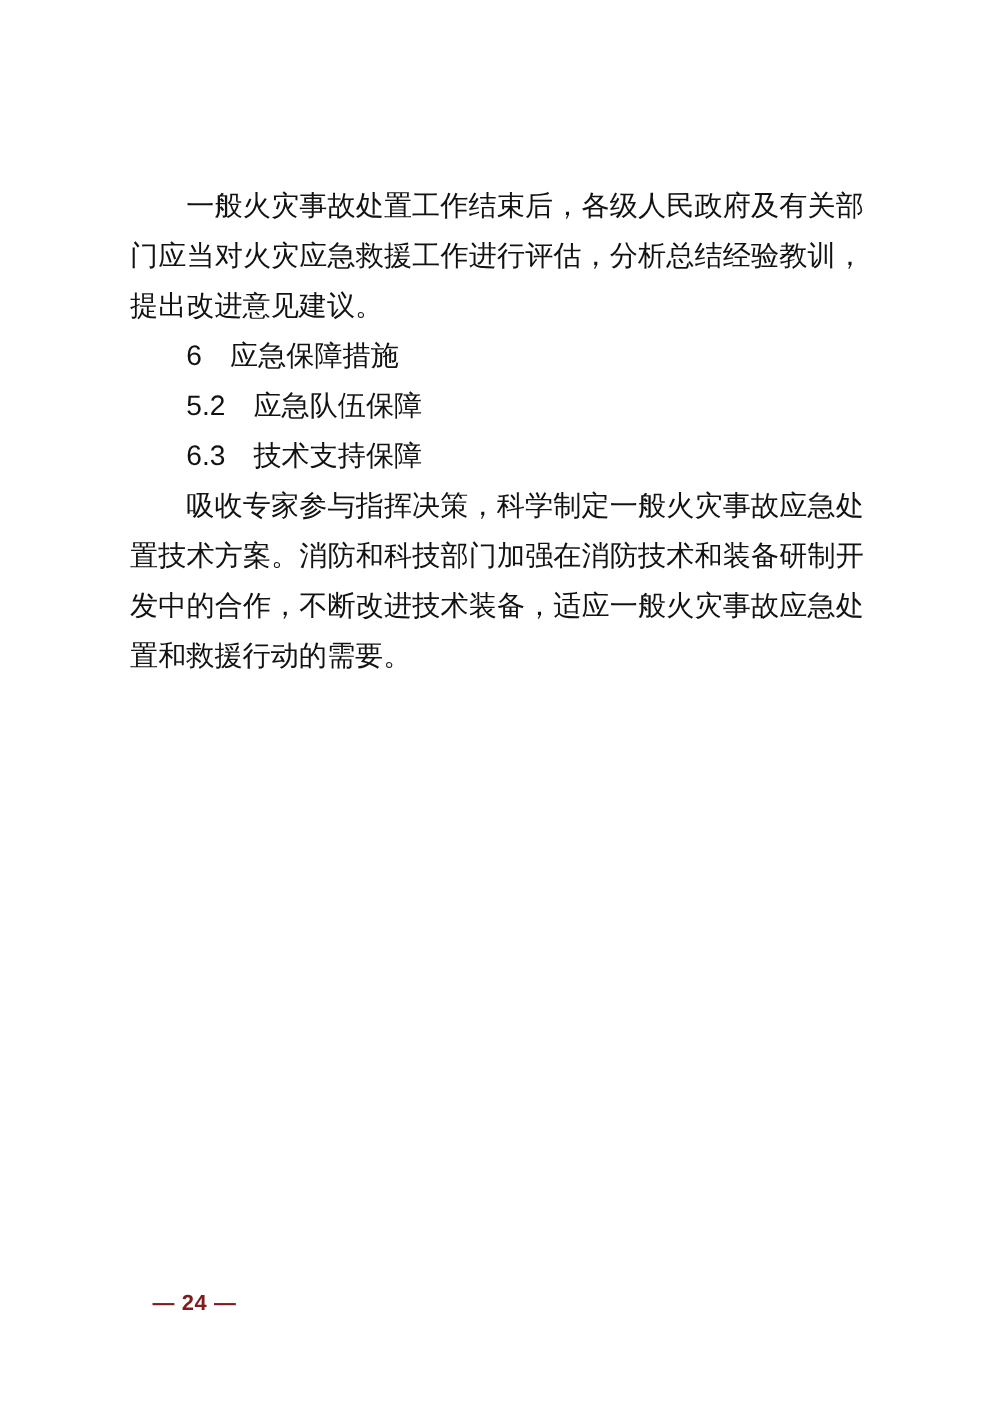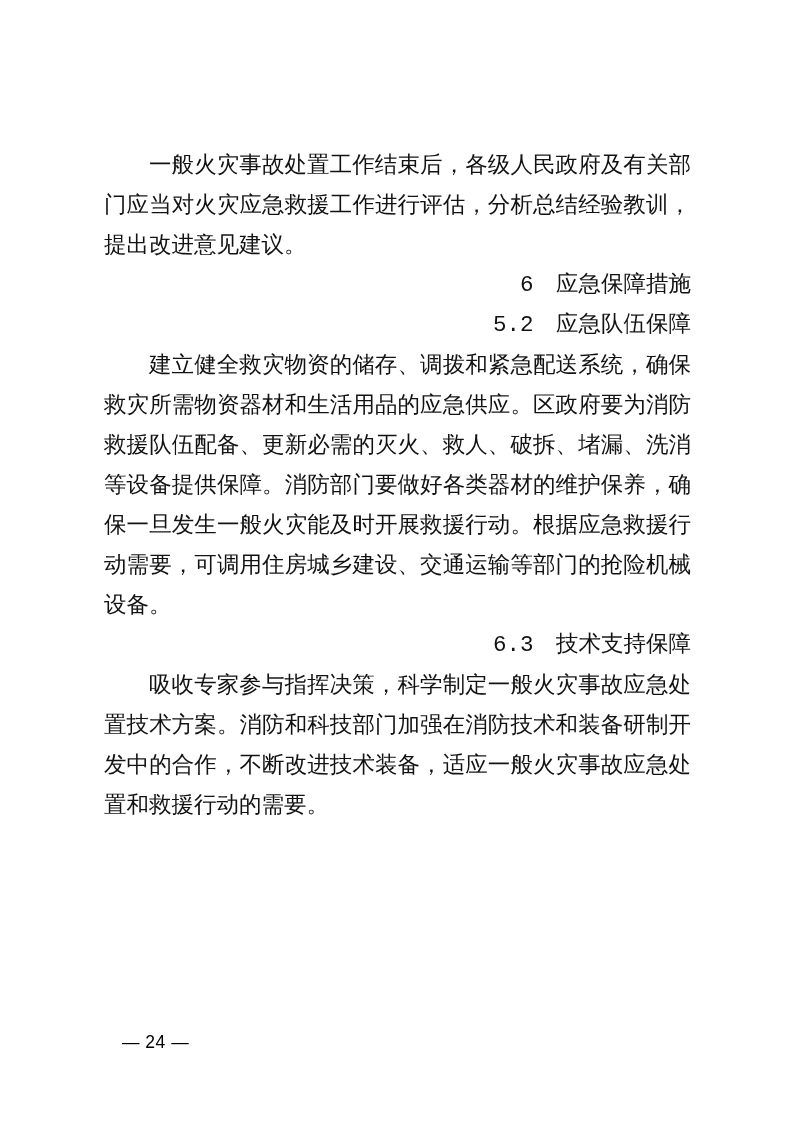--- a/index.html
+++ b/index.html
@@ -30,39 +30,38 @@
     text-indent: 2em;
     color: #121212;
     word-break: normal;
     line-break: strict;
   }
   .content p.body {
     text-align: justify;
     text-justify: inter-character;
   }
   .content p.heading {
-    text-align: right;
-    font-family: Liberation Mono, monospace;
+    text-align: left;
   }
   .page-number {
     position: absolute;
     left: 122px;
     top: 1029px;
     font-size: 17.5px;
     line-height: 26px;
     letter-spacing: 0.5px;
-    color: #000000;
+    color: #7f1d1d;
+    font-weight: bold;
   }
 </style>
 </head>
 <body>
 
 <div class="page">
   <div class="content">
       <p class="body">一般火灾事故处置工作结束后，各级人民政府及有关部门应当对火灾应急救援工作进行评估，分析总结经验教训，提出改进意见建议。</p>
       <p class="heading">6　应急保障措施</p>
       <p class="heading">5.2　应急队伍保障</p>
-      <p class="body">建立健全救灾物资的储存、调拨和紧急配送系统，确保救灾所需物资器材和生活用品的应急供应。区政府要为消防救援队伍配备、更新必需的灭火、救人、破拆、堵漏、洗消等设备提供保障。消防部门要做好各类器材的维护保养，确保一旦发生一般火灾能及时开展救援行动。根据应急救援行动需要，可调用住房城乡建设、交通运输等部门的抢险机械设备。</p>
       <p class="heading">6.3　技术支持保障</p>
       <p class="body">吸收专家参与指挥决策，科学制定一般火灾事故应急处置技术方案。消防和科技部门加强在消防技术和装备研制开发中的合作，不断改进技术装备，适应一般火灾事故应急处置和救援行动的需要。</p>
     </div>
   <div class="page-number">— 24 —</div>
 </div>
 
 </body></html>

